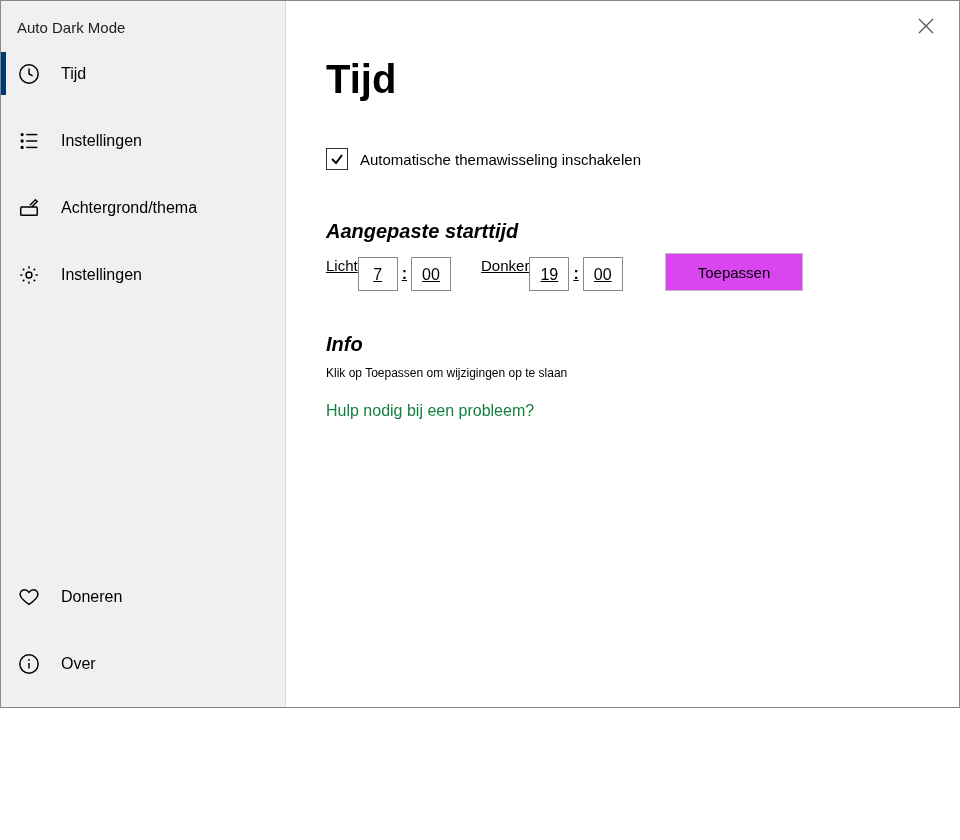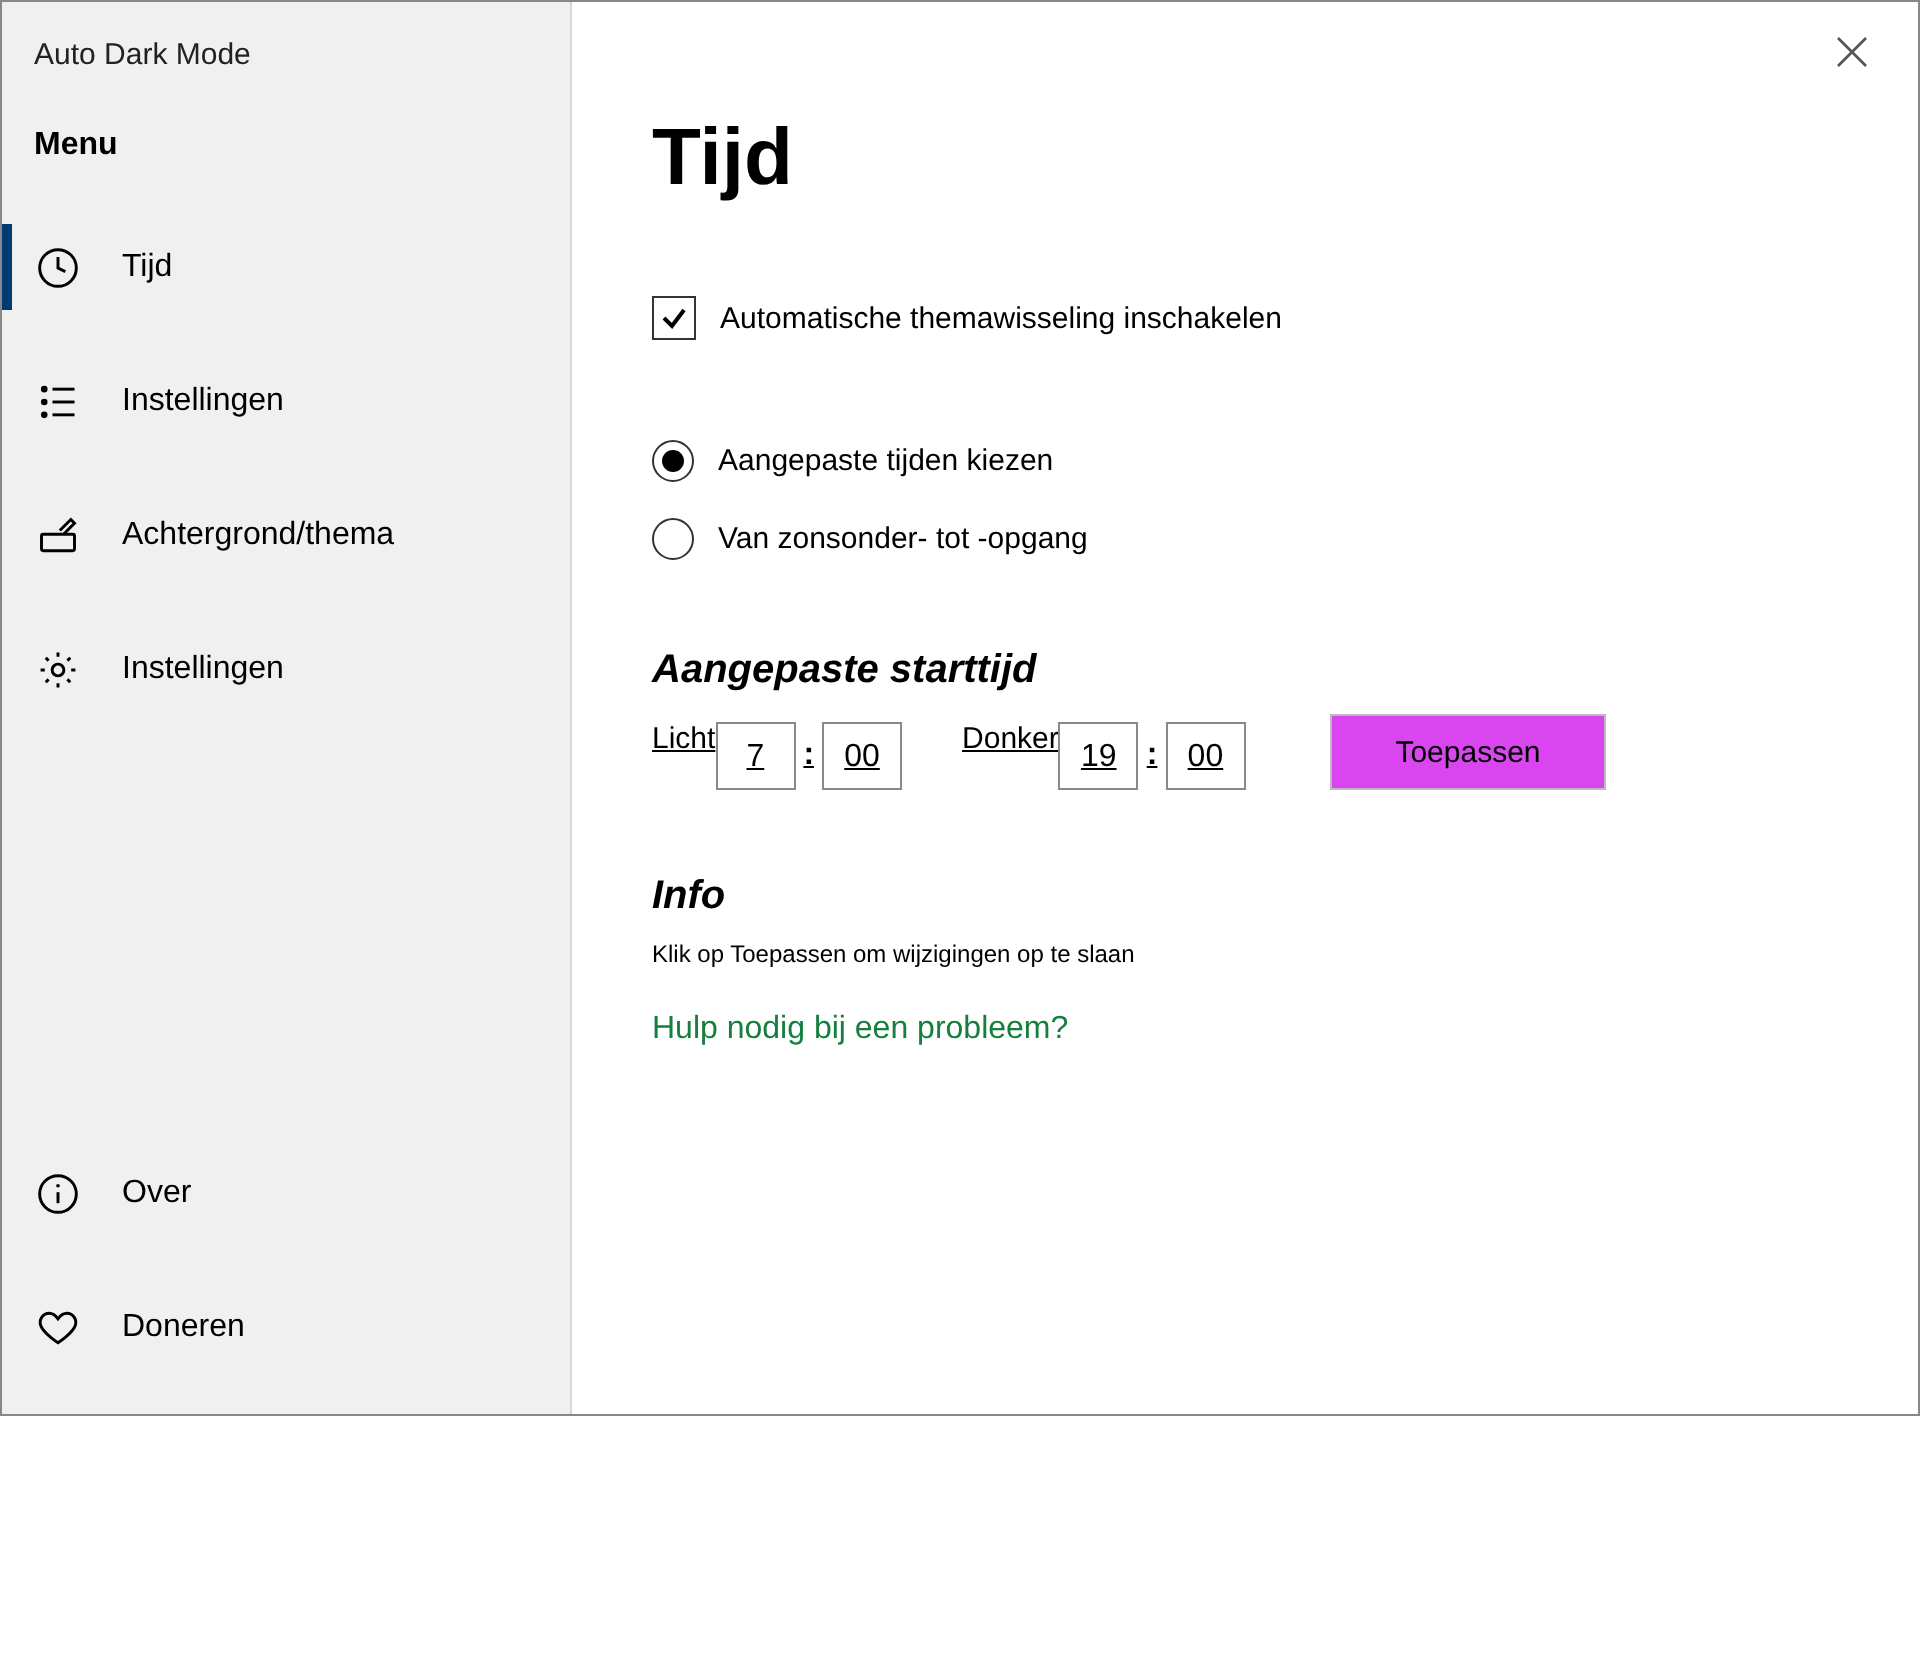--- a/index.html
+++ b/index.html
@@ -144,21 +144,20 @@
   }
   svg { display: block; }
 </style>
 </head>
 <body>
 
 <div class="window">
 
   <div class="sidebar">
     <div class="app-title">Auto Dark Mode</div>
-    <div class="menu-title">Menu</div>
 
     <div class="nav">
 
       <div class="nav-item active">
         <span class="nav-icon">
           <svg width="22" height="22" viewBox="0 0 24 24" fill="none" stroke="#000" stroke-width="1.6">
               <circle cx="12" cy="12" r="10"></circle>
               <path d="M12 6v6l4 2"></path>
             </svg>
         </span>
@@ -198,35 +197,35 @@
         </span>
         <span class="nav-label">Instellingen</span>
       </div>
     </div>
 
     <div class="nav-bottom">
 
       <div class="nav-item">
         <span class="nav-icon">
           <svg width="22" height="22" viewBox="0 0 24 24" fill="none" stroke="#000" stroke-width="1.6">
+              <path d="M12 20s-7.5-4.7-9.3-9C1.3 7.6 3.7 4 7.2 4c2 0 3.5 1.2 4.8 3 1.3-1.8 2.8-3 4.8-3 3.5 0 5.9 3.6 4.5 7-1.8 4.3-9.3 9-9.3 9z"></path>
+            </svg>
+        </span>
+        <span class="nav-label">Doneren</span>
+      </div>
+
+      <div class="nav-item">
+        <span class="nav-icon">
+          <svg width="22" height="22" viewBox="0 0 24 24" fill="none" stroke="#000" stroke-width="1.6">
               <circle cx="12" cy="12" r="10"></circle>
               <line x1="12" y1="11" x2="12" y2="17"></line>
               <circle cx="12" cy="7.5" r="1" fill="#000" stroke="none"></circle>
             </svg>
         </span>
         <span class="nav-label">Over</span>
-      </div>
-
-      <div class="nav-item">
-        <span class="nav-icon">
-          <svg width="22" height="22" viewBox="0 0 24 24" fill="none" stroke="#000" stroke-width="1.6">
-              <path d="M12 20s-7.5-4.7-9.3-9C1.3 7.6 3.7 4 7.2 4c2 0 3.5 1.2 4.8 3 1.3-1.8 2.8-3 4.8-3 3.5 0 5.9 3.6 4.5 7-1.8 4.3-9.3 9-9.3 9z"></path>
-            </svg>
-        </span>
-        <span class="nav-label">Doneren</span>
       </div>
     </div>
   </div>
 
   <div class="main">
     <div class="close-btn">
       <svg width="18" height="18" viewBox="0 0 18 18" stroke="#555" stroke-width="1.3">
           <line x1="2" y1="2" x2="16" y2="16"></line>
           <line x1="16" y1="2" x2="2" y2="16"></line>
         </svg>
@@ -236,32 +235,20 @@
 
     <div class="checkbox-row">
       <div class="checkbox">
         <svg width="14" height="14" viewBox="0 0 14 14" stroke="#000" stroke-width="2" fill="none">
             <path d="M2 7 L6 11 L12 3"></path>
           </svg>
       </div>
       <span>Automatische themawisseling inschakelen</span>
     </div>
 
-    <div class="radio-group">
-      <div class="radio-row">
-        <div class="radio">
-            <div class="radio-dot"></div>
-          </div>
-        <span>Aangepaste tijden kiezen</span>
-      </div>
-      <div class="radio-row">
-        <div class="radio"></div>
-        <span>Van zonsonder- tot -opgang</span>
-      </div>
-    </div>
 
     <div class="section-heading">Aangepaste starttijd</div>
     <div class="time-row">
       <div class="time-block">
         <div class="time-label">Licht</div>
         <div class="time-inputs">
           <div class="time-box">7</div>
           <span class="time-colon">:</span>
           <div class="time-box">00</div>
         </div>

